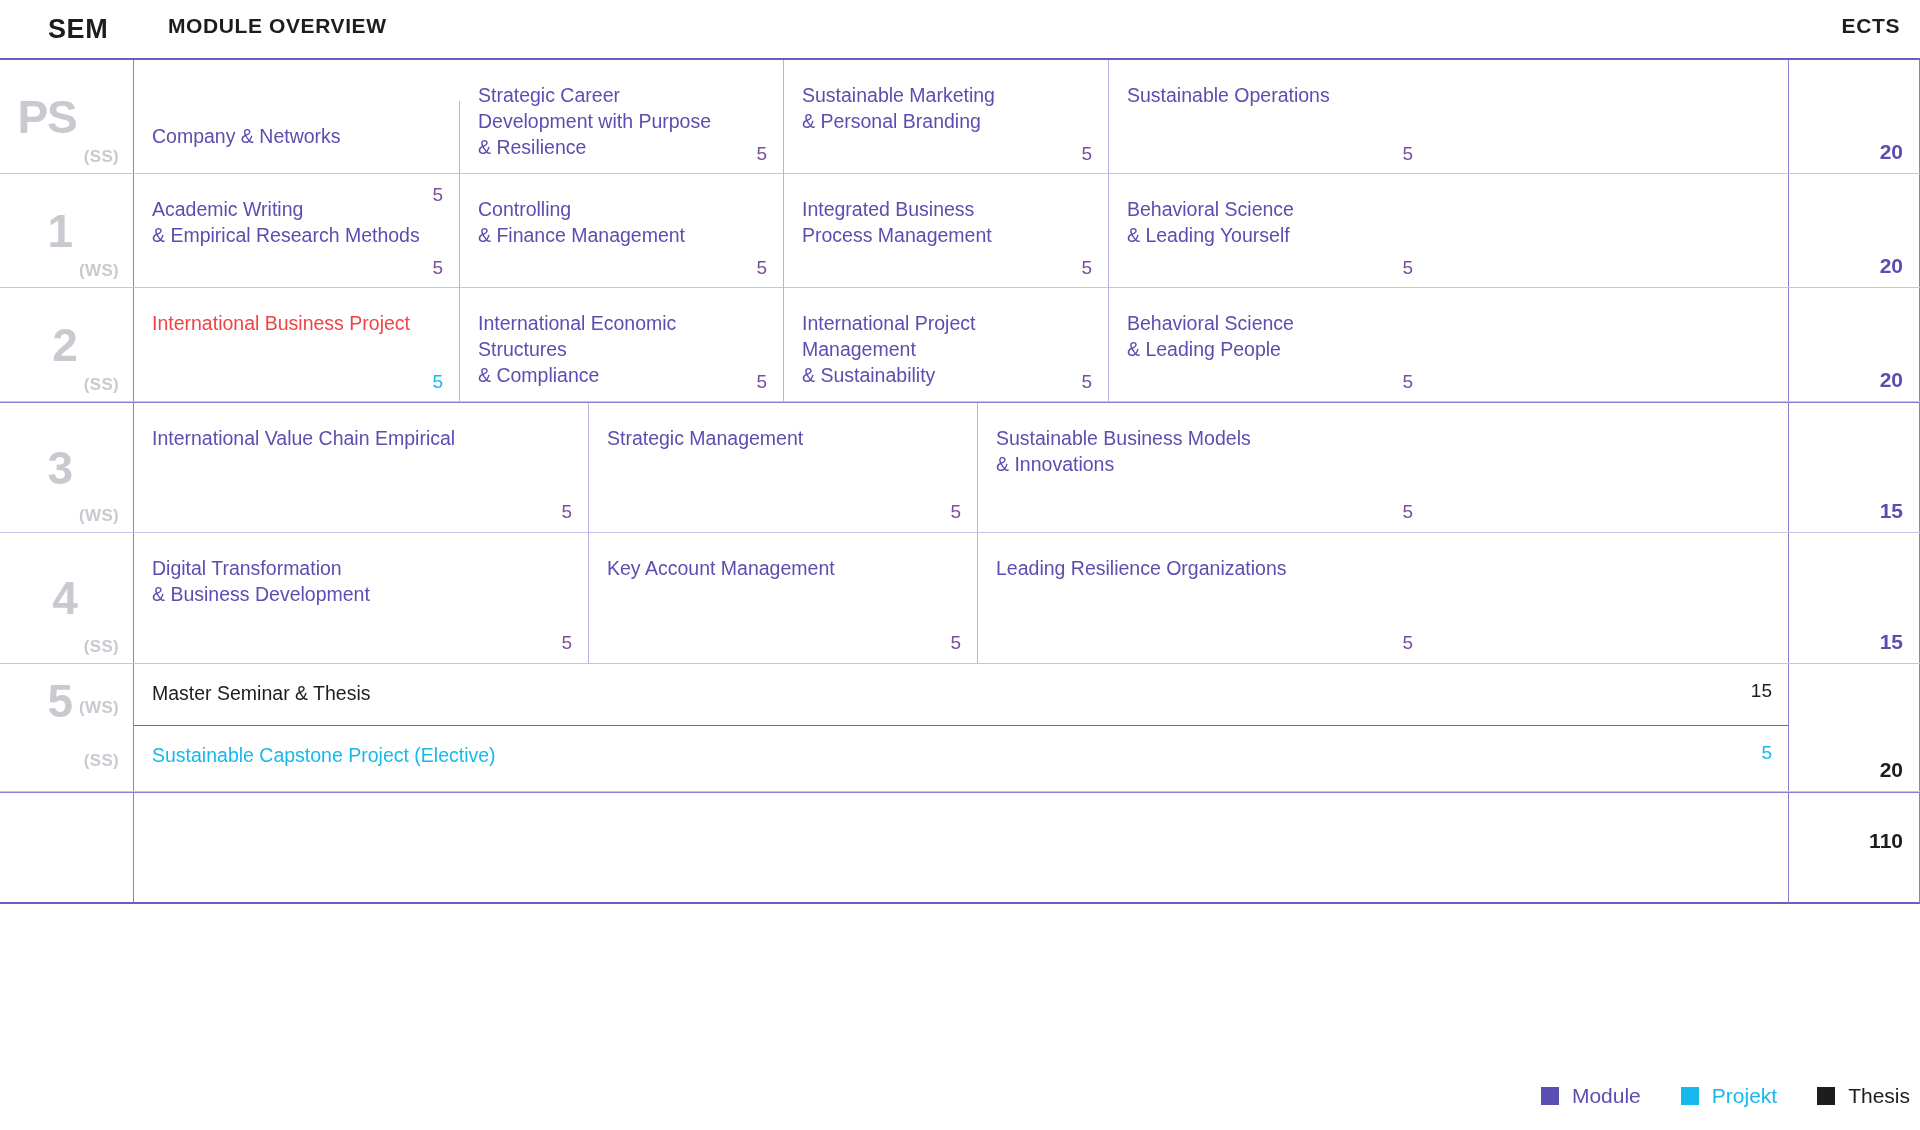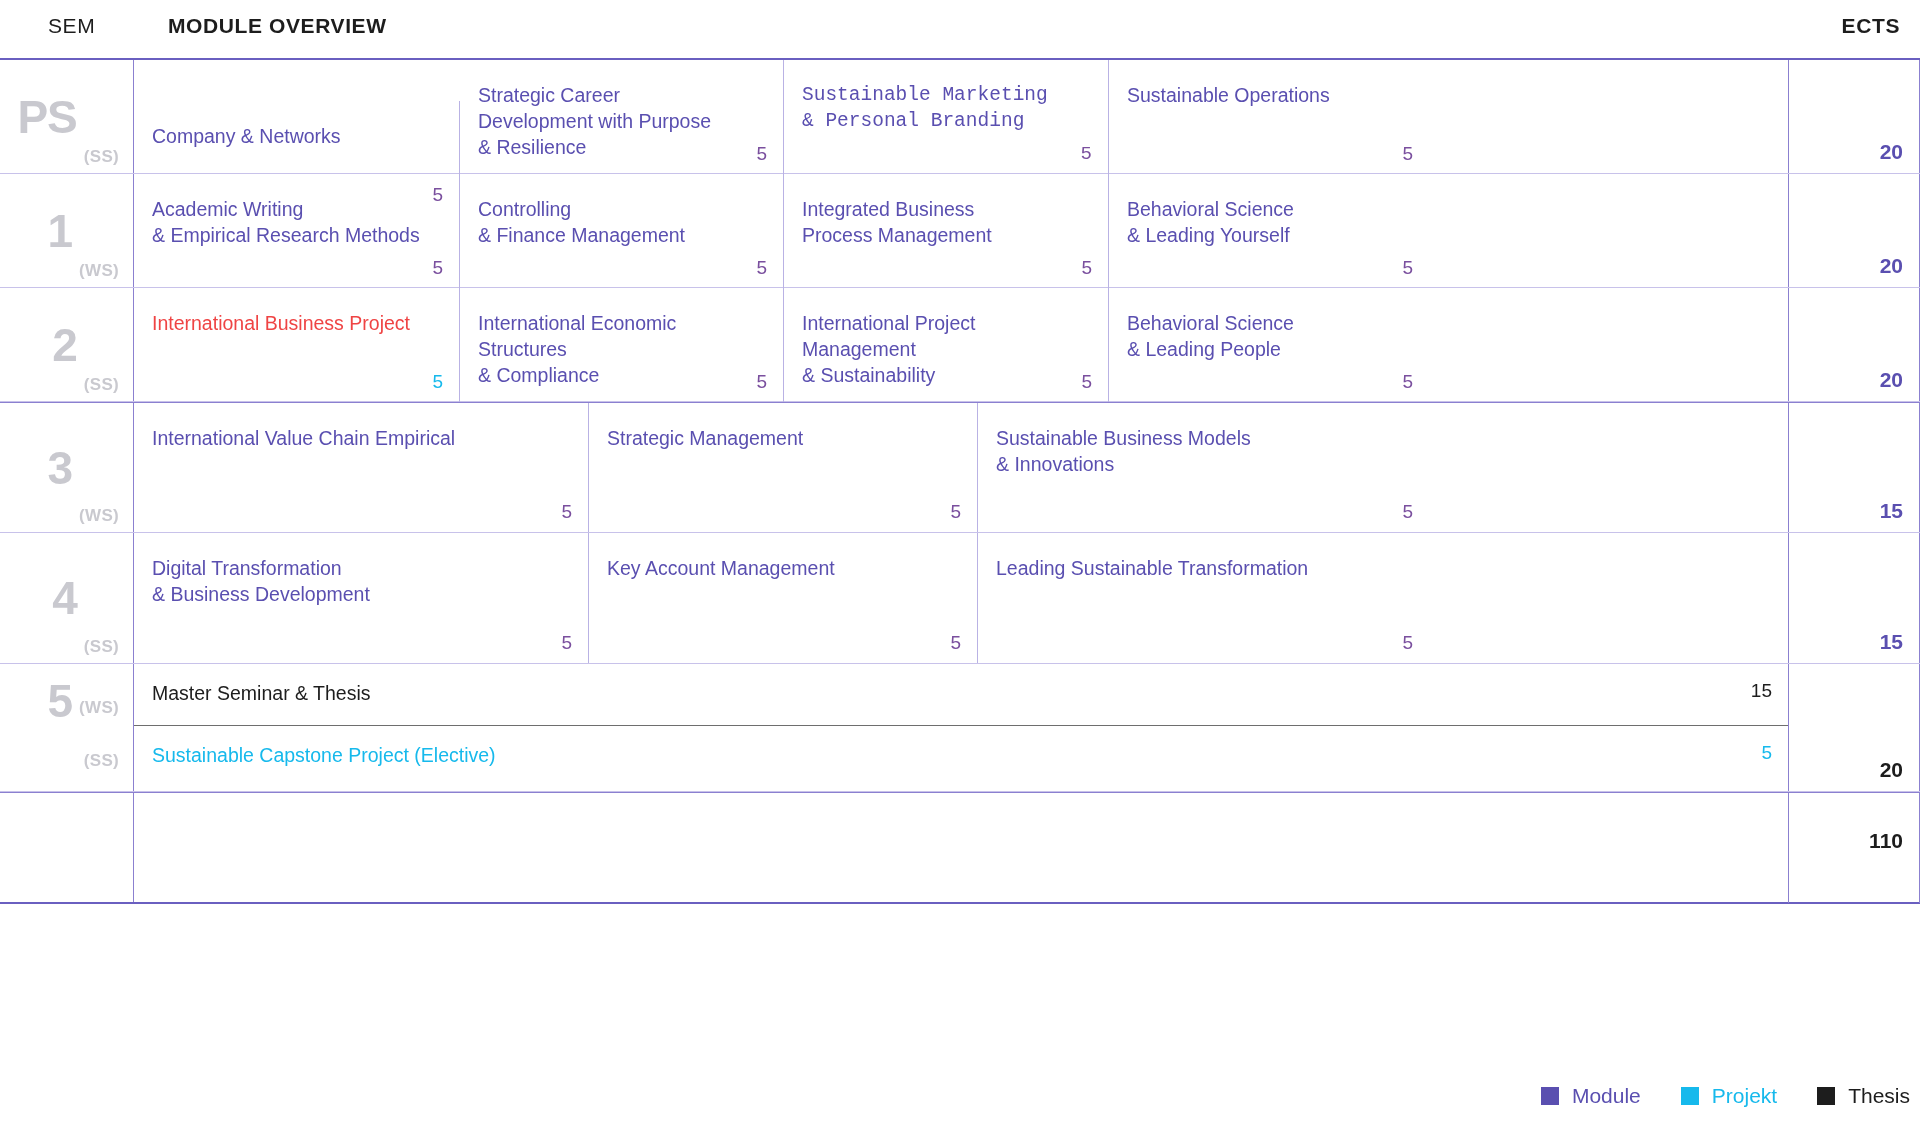--- a/index.html
+++ b/index.html
@@ -21,22 +21,22 @@
   }
 
   
   .header {
     position: relative;
     height: 58px;
   }
   .hdr-sem {
     position: absolute;
     left: 48px; top: 14px;
-    font-size: 21px;
-    font-weight: 400;
+    font-size: 27px;
+    font-weight: 700;
     letter-spacing: 0.6px;
     color: #1d1d1d;
   }
   .hdr-title {
     position: absolute;
     left: 168px; top: 14px;
     font-size: 21px;
     font-weight: 700;
     letter-spacing: 0.6px;
     color: #1d1d1d;
@@ -241,21 +241,21 @@
           <div class="cell" style="width: 326px; flex: 0 0 326px; margin-top: 41px;">
             <div class="cell-title ">Company &amp; Networks</div>
             <div class="cell-ects ">5</div>
           </div>
           <div class="cell" style="width: 324px; flex: 0 0 324px;">
             <div class="cell-title ">Strategic Career
  Development with Purpose
  &amp; Resilience</div>
             <div class="cell-ects ">5</div>
           </div>
-          <div class="cell" style="width: 325px; flex: 0 0 325px; font-family: Liberation Mono, monospace;">
+          <div class="cell" style="width: 325px; flex: 0 0 325px;">
             <div class="cell-title ">Sustainable Marketing
  &amp; Personal Branding</div>
             <div class="cell-ects ">5</div>
           </div>
           <div class="cell" style="width: 320px; flex: 0 0 320px;">
             <div class="cell-title ">Sustainable Operations</div>
             <div class="cell-ects ">5</div>
           </div>
         </div>
         <div class="ects-cell">
@@ -356,21 +356,21 @@
           <div class="cell" style="width: 455px; flex: 0 0 455px;">
             <div class="cell-title ">Digital Transformation
  &amp; Business Development</div>
             <div class="cell-ects ">5</div>
           </div>
           <div class="cell" style="width: 389px; flex: 0 0 389px;">
             <div class="cell-title ">Key Account Management</div>
             <div class="cell-ects ">5</div>
           </div>
           <div class="cell" style="width: 451px; flex: 0 0 451px;">
-            <div class="cell-title ">Leading Sustainable Transformation</div>
+            <div class="cell-title ">Leading Resilience Organizations</div>
             <div class="cell-ects ">5</div>
           </div>
         </div>
         <div class="ects-cell">
           <div class="ects-val">15</div>
         </div>
       </div>
       <div class="row" style="height: 128px;">
         <div class="sem5-sem">
           <div class="sem5-num-wrap">

